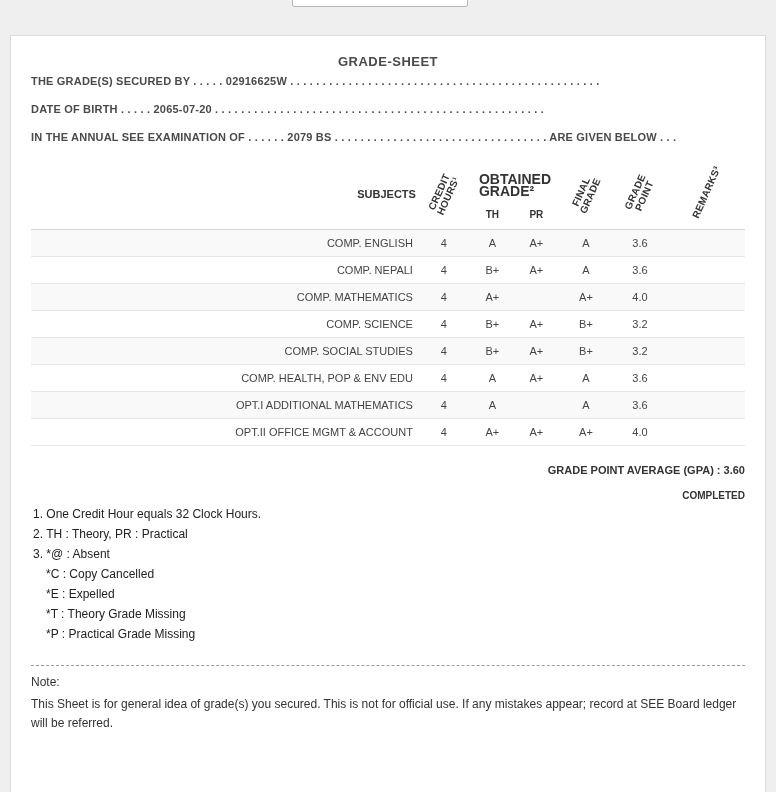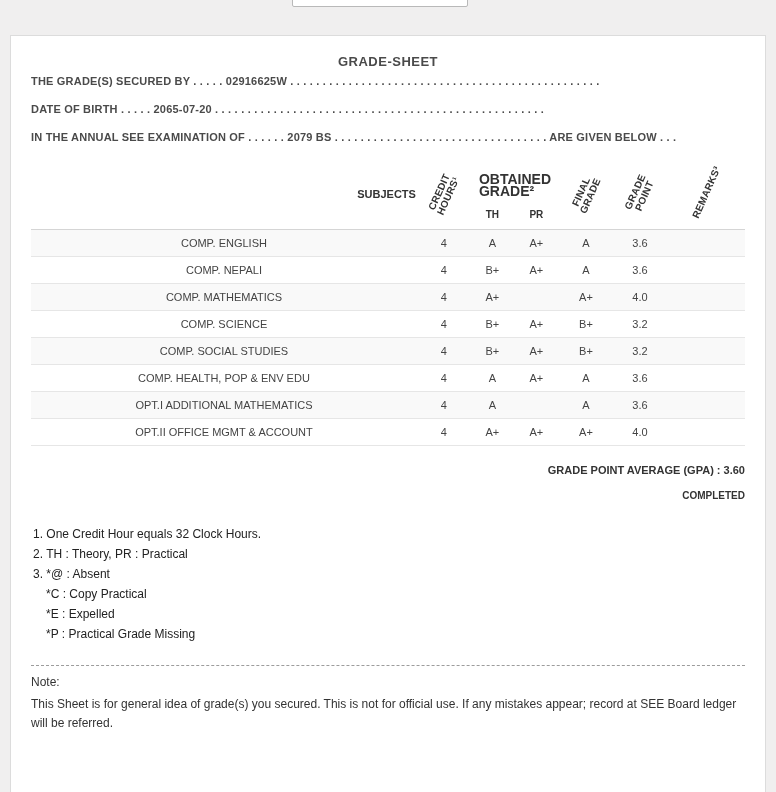--- a/index.html
+++ b/index.html
@@ -109,21 +109,21 @@
   .col-final { width: 44px; }
   .col-point { width: 48px; }
   .col-remarks { width: 76px; }
   table.grades td {
     padding: 7px 4px;
     font-size: 11px;
     color: #444;
     border-bottom: 1px solid #e6e6e6;
   }
   td.subj {
-    text-align: center;
+    text-align: right;
     padding-left: 10px;
   }
   td.c {
     text-align: center;
   }
   table.grades tbody tr:nth-child(odd) td {
     background: #f9f9f9;
   }
   .gpa {
     text-align: right;
@@ -133,21 +133,21 @@
     margin-top: 18px;
   }
   .status {
     text-align: right;
     font-size: 10px;
     font-weight: 700;
     color: #333;
     margin-top: 14px;
   }
   .footnotes {
-    margin-top: 26px;
+    margin-top: 6px;
     margin-left: 2px;
   }
   .fn {
     font-size: 12px;
     color: #222;
     margin-bottom: 6px;
   }
   .fn.indent {
     padding-left: 13px;
   }
@@ -283,22 +283,23 @@
     </tbody>
   </table>
 
   <div class="gpa">GRADE POINT AVERAGE (GPA) : 3.60</div>
   <div class="status">COMPLETED</div>
 
   <div class="footnotes">
     <div class="fn">1. One Credit Hour equals 32 Clock Hours.</div>
     <div class="fn">2. TH : Theory, PR : Practical</div>
     <div class="fn">3. *@ : Absent</div>
-    <div class="fn indent">*C : Copy Practical</div>
+    <div class="fn indent">*C : Copy Cancelled</div>
     <div class="fn indent">*E : Expelled</div>
+    <div class="fn indent">*T : Theory Grade Missing</div>
     <div class="fn indent">*P : Practical Grade Missing</div>
   </div>
 
   <div class="dashed-sep"></div>
 
   <div class="note-label">Note:</div>
   <div class="note-text">This Sheet is for general idea of grade(s) you secured. This is not for official use. If any mistakes appear; record at SEE Board ledger will be referred.</div>
 
 </div>
 

